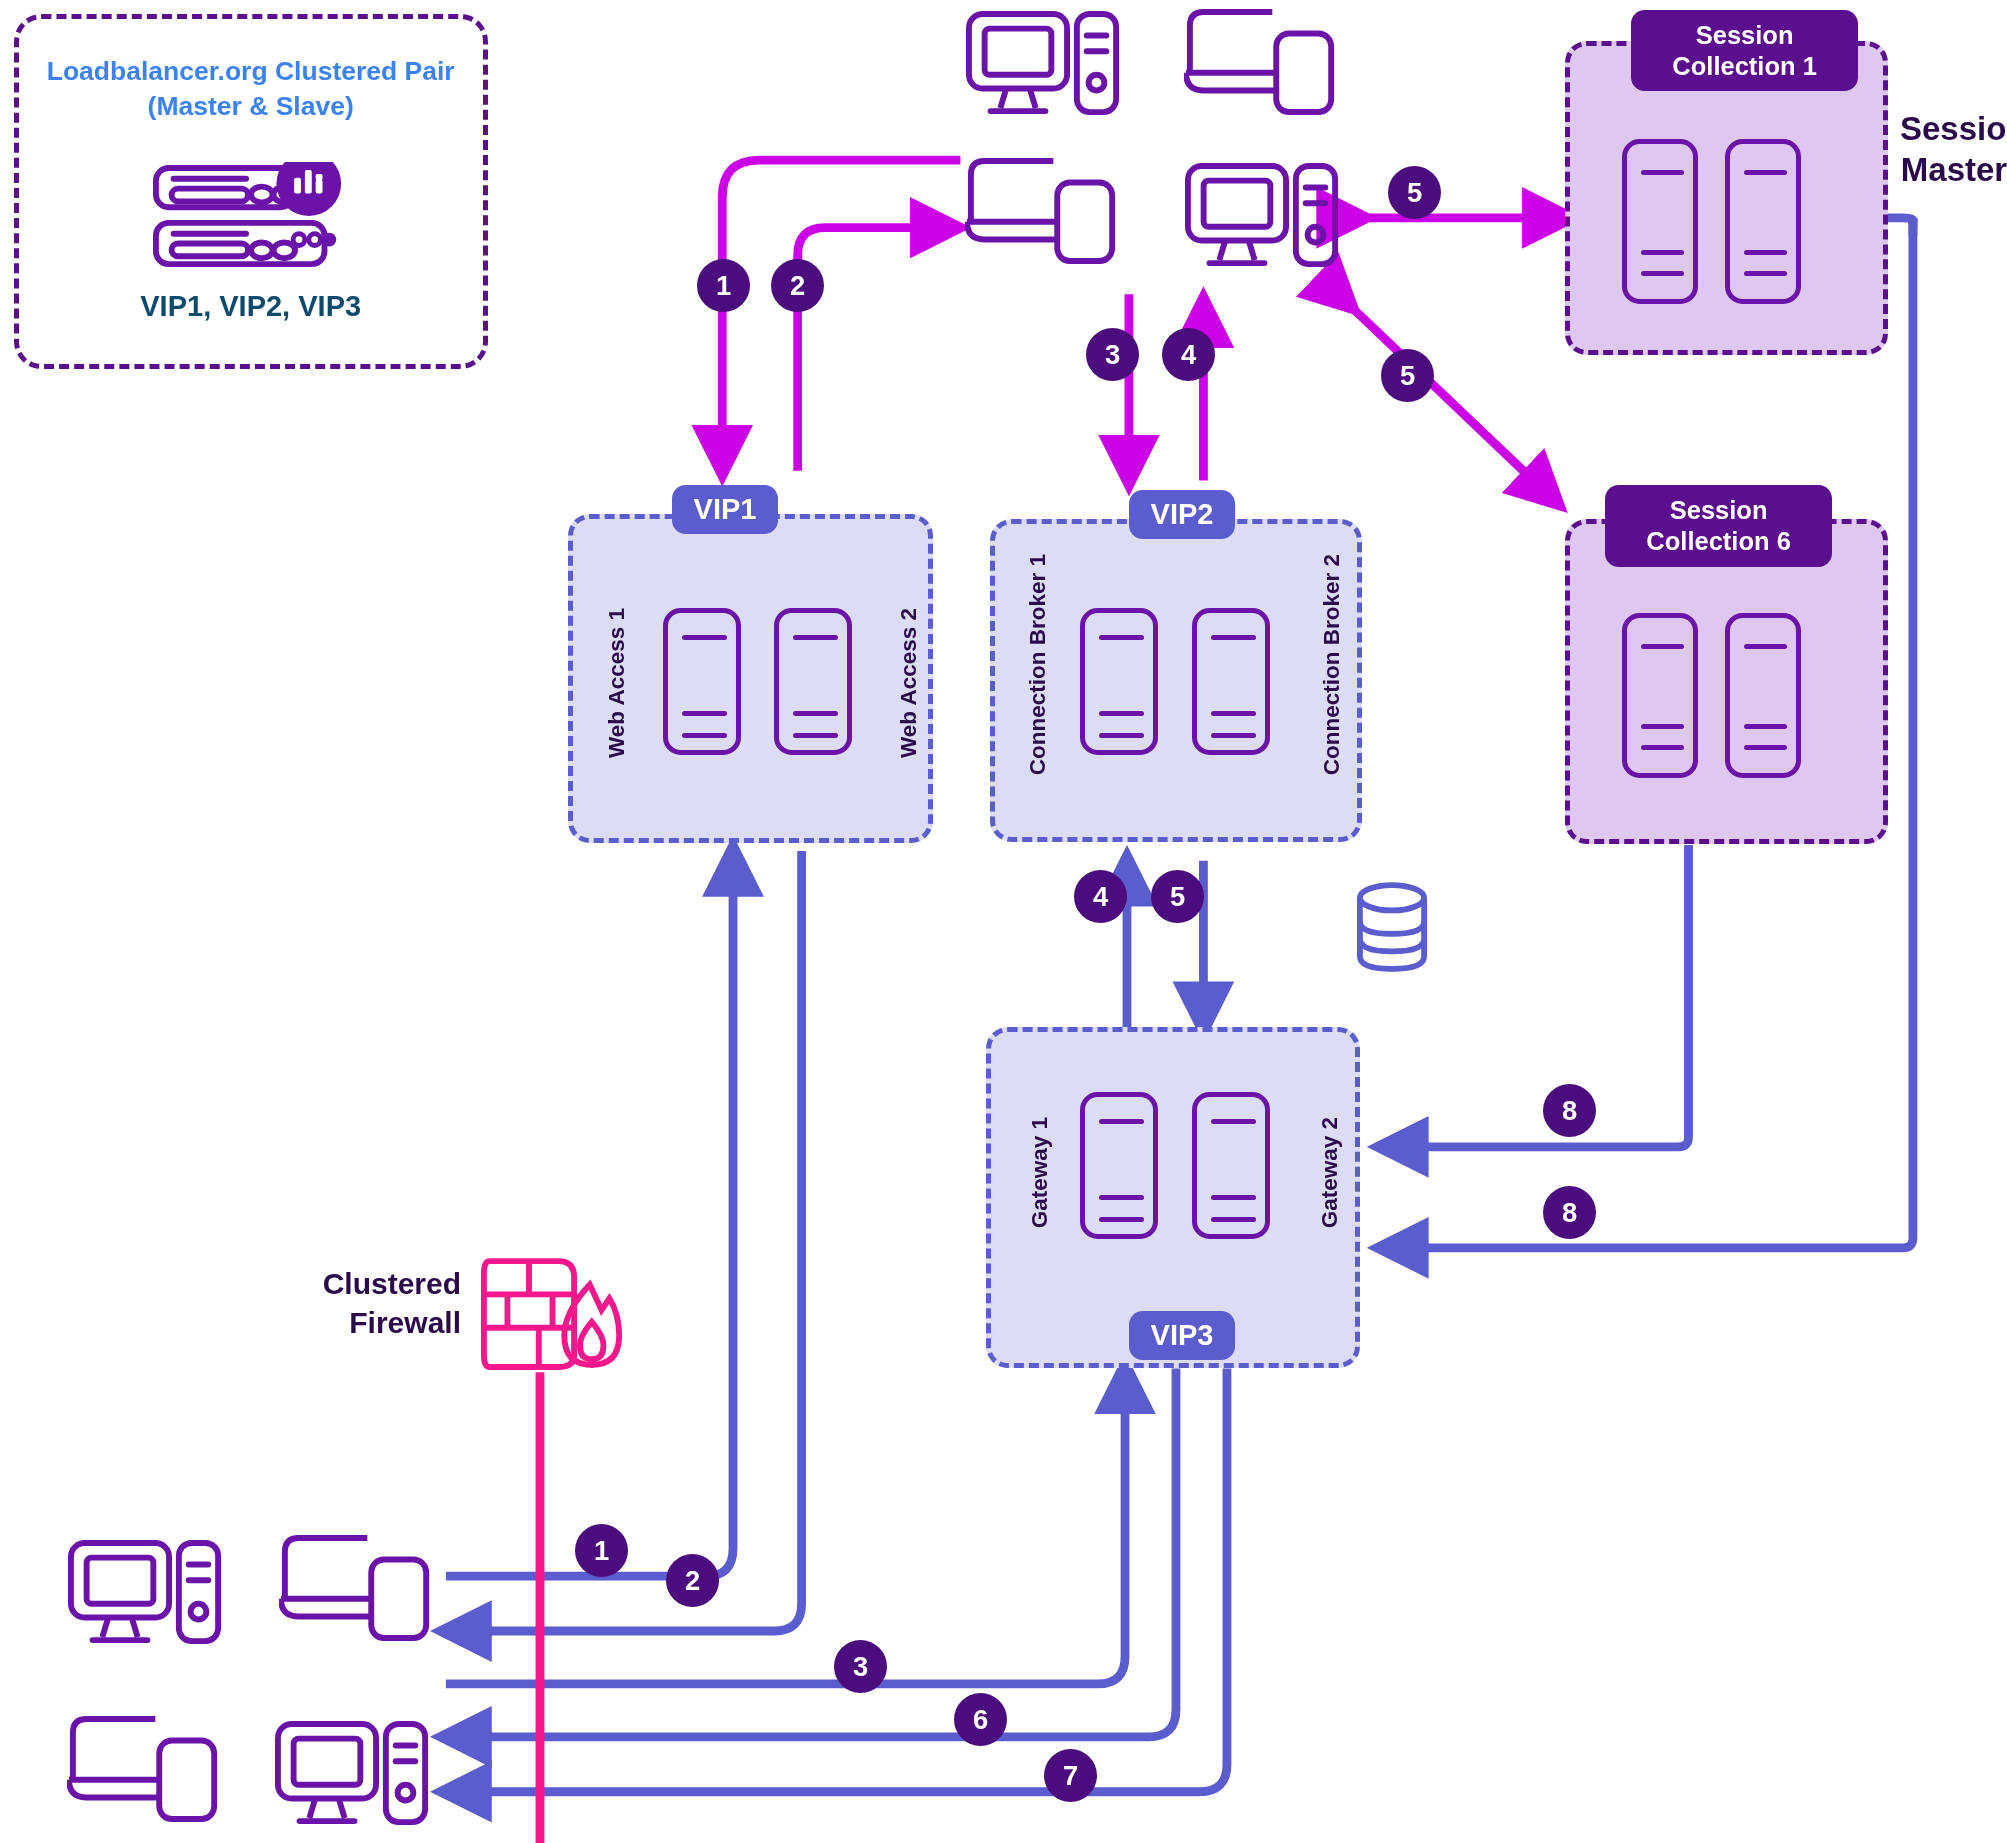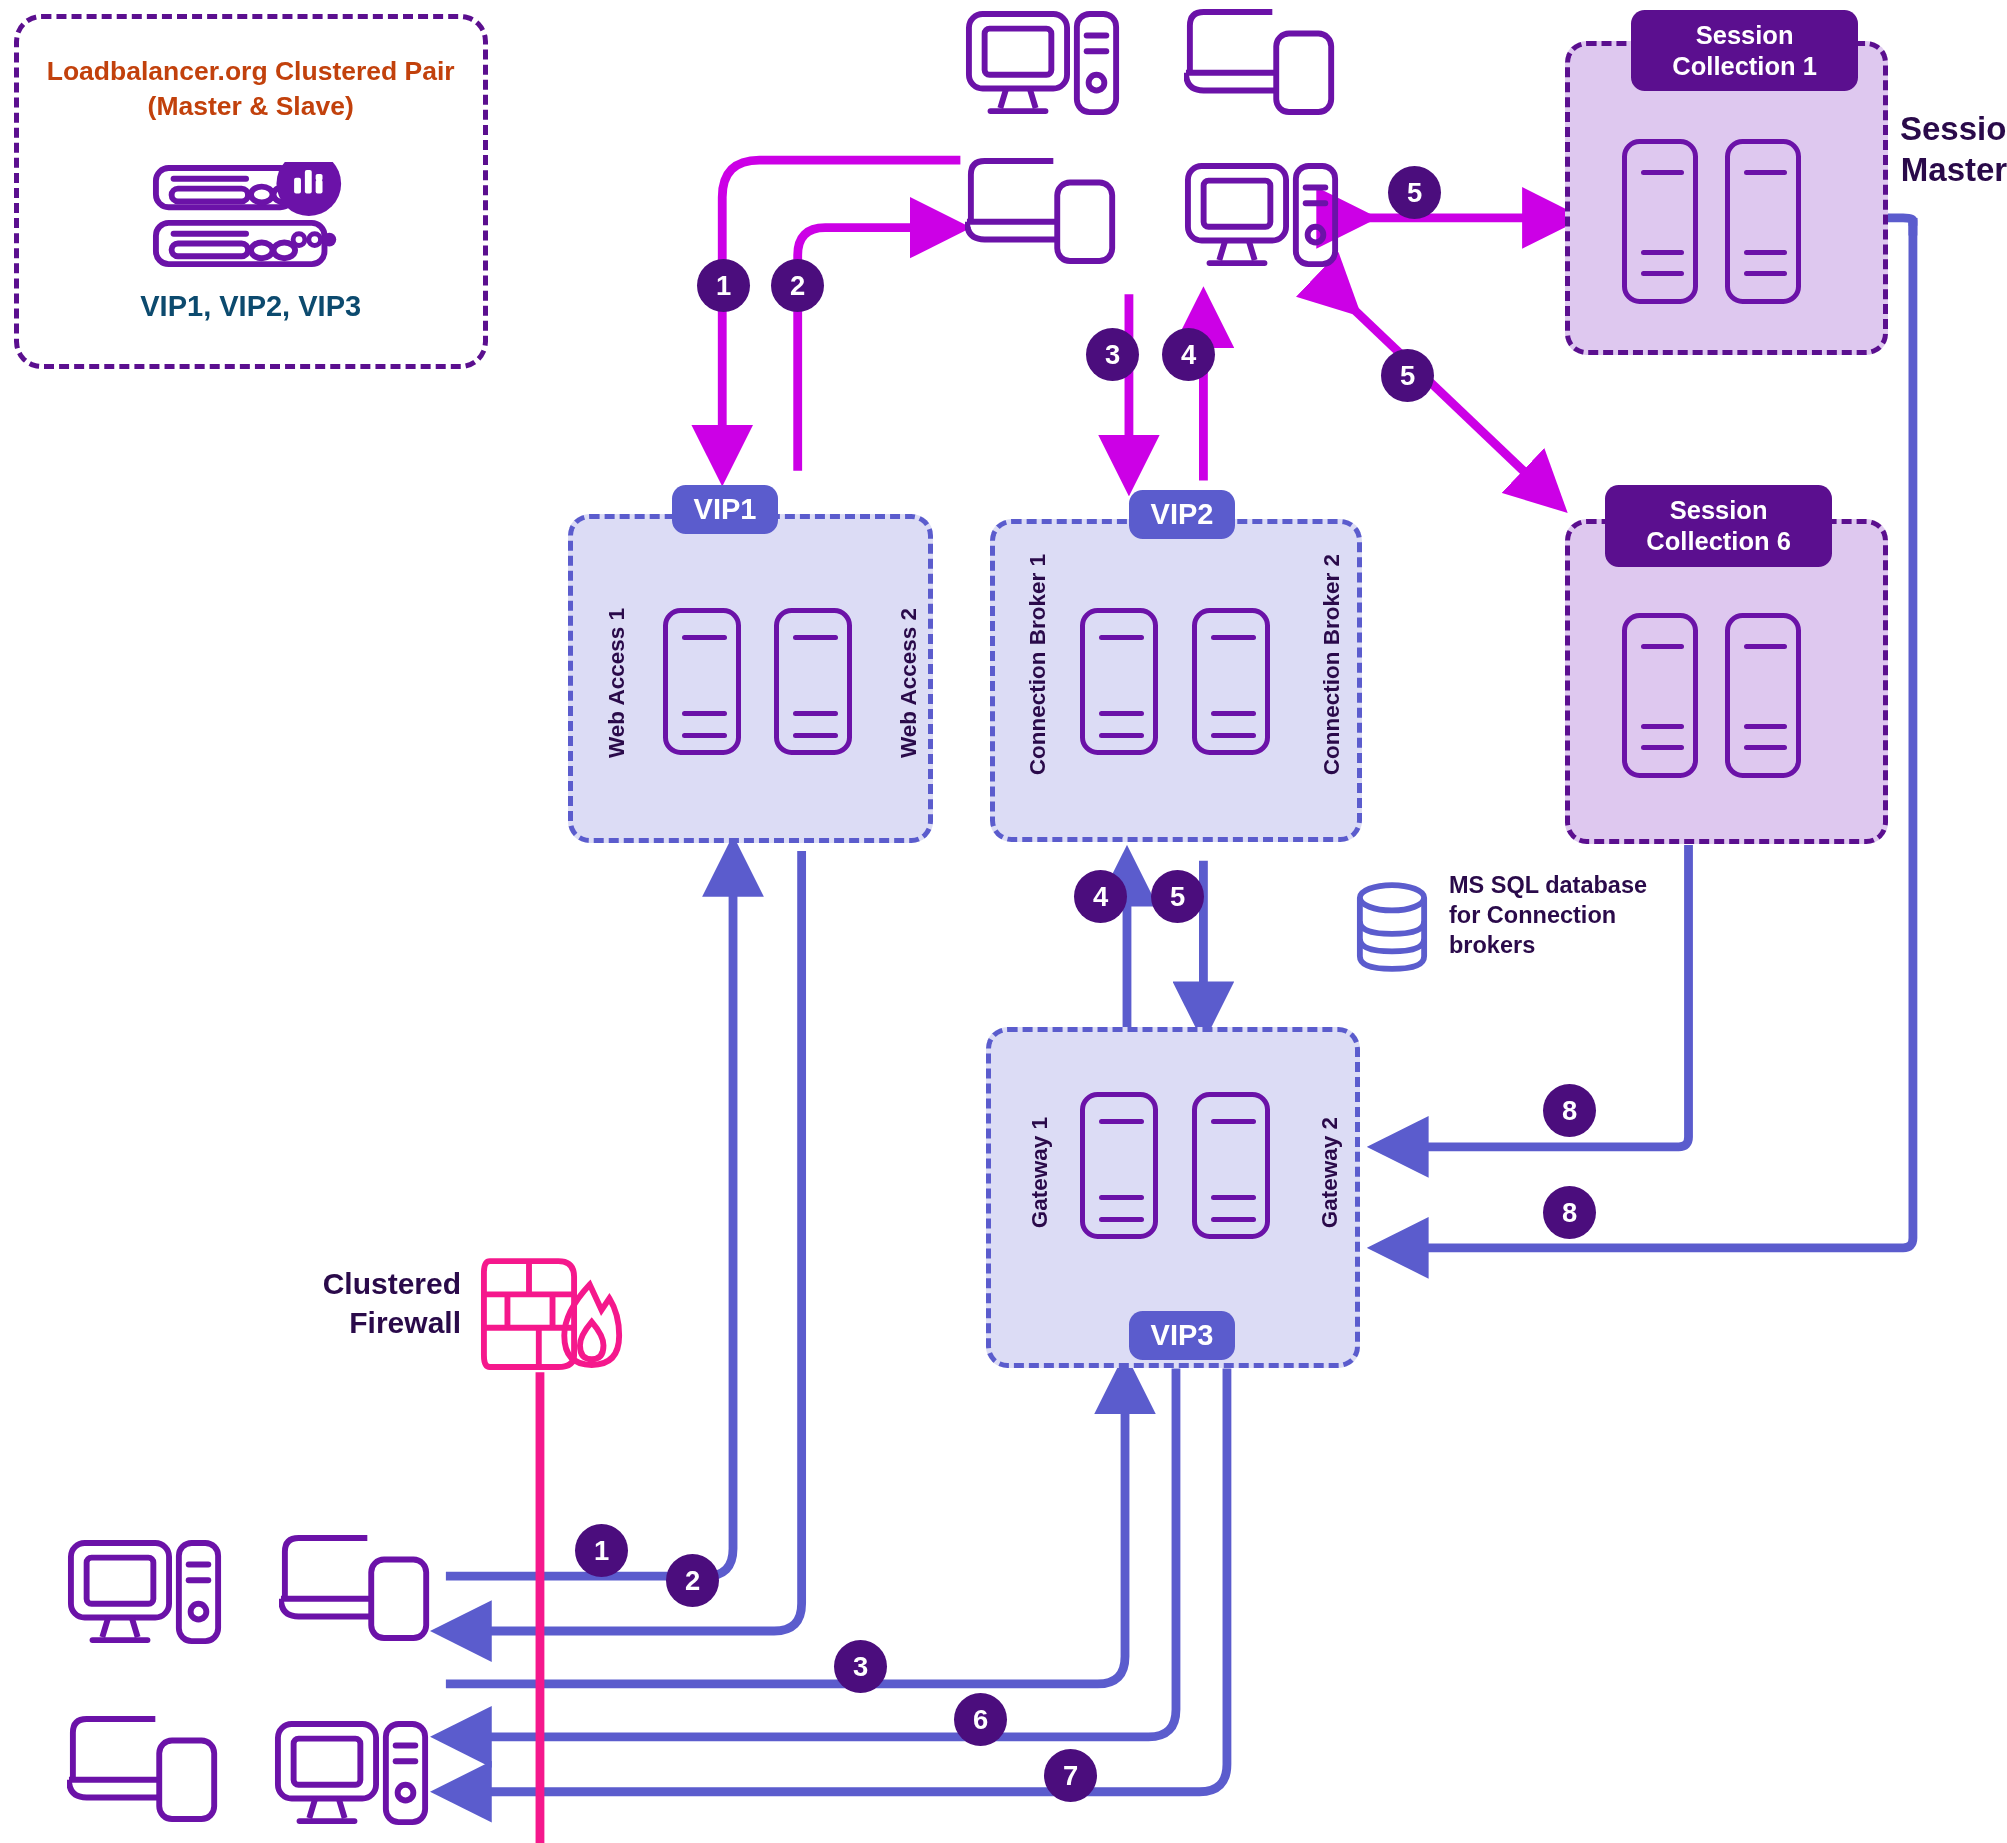--- a/index.html
+++ b/index.html
@@ -6,21 +6,21 @@
   body{font-family:"Liberation Sans", sans-serif;}
   #stage{position:relative;width:2007px;height:1844px;background:#fff;overflow:hidden;}
   #wires{position:absolute;left:0;top:0;width:2007px;height:1844px;}
 
   .lb-panel{
     position:absolute;left:13.7px;top:13.7px;width:474px;height:355px;
     border:5.9px dashed #5b0f8f;border-radius:27.4px;box-sizing:border-box;
   }
   .lb-title{
     position:absolute;left:13.7px;top:54px;width:474px;text-align:center;
-    color:#c2410c;font-weight:bold;font-size:26.5px;line-height:35px;
+    color:#3b82f6;font-weight:bold;font-size:26.5px;line-height:35px;
   }
   .lb-vips{
     position:absolute;left:13.7px;top:290px;width:474px;text-align:center;
     color:#0c4a6e;font-weight:bold;font-size:29px;
   }
   .lb-icon{position:absolute;left:152px;top:162px;}
 
   .group{
     position:absolute;box-sizing:border-box;
     border:5.9px dashed #5b5ccd;border-radius:21.6px;background:#dcdcf5;
@@ -296,25 +296,20 @@
   </div>
 
   <div class="icon" style="left:1355px;top:882px;">
     <svg width="74" height="90" viewBox="0 0 76 92">
       <ellipse cx="38" cy="16" rx="33" ry="13" fill="none" stroke="#5b5ccd" stroke-width="6"></ellipse>
       <path d="M5,16 L5,76 Q5,89 38,89 Q71,89 71,76 L71,16" fill="none" stroke="#5b5ccd" stroke-width="6"></path>
       <path d="M5,40 Q5,53 38,53 Q71,53 71,40" fill="none" stroke="#5b5ccd" stroke-width="6"></path>
       <path d="M5,58 Q5,71 38,71 Q71,71 71,58" fill="none" stroke="#5b5ccd" stroke-width="6"></path>
     </svg>
   </div>
-  <div class="lbl sql" style="left:1449px;top:870px;width:255px;">
-    <div>MS SQL database</div>
-    <div>for Connection</div>
-    <div>brokers</div>
-  </div>
 
   <div class="lbl firewall" style="left:294px;top:1264px;width:167px;">
     <div>Clustered</div>
     <div>Firewall</div>
   </div>
   <div class="icon" style="left:480px;top:1257px;">
     <svg width="147" height="116" viewBox="0 0 150 118">
       <path d="M10,4 L80,4 Q96,4 96,20 L96,100 Q96,112 80,112 L10,112 Q4,112 4,100 L4,16 Q4,4 10,4 Z" fill="none" stroke="#f5188c" stroke-width="6"></path>
       <line x1="4" y1="38" x2="96" y2="38" stroke="#f5188c" stroke-width="6"></line>
       <line x1="4" y1="72" x2="96" y2="72" stroke="#f5188c" stroke-width="6"></line>

